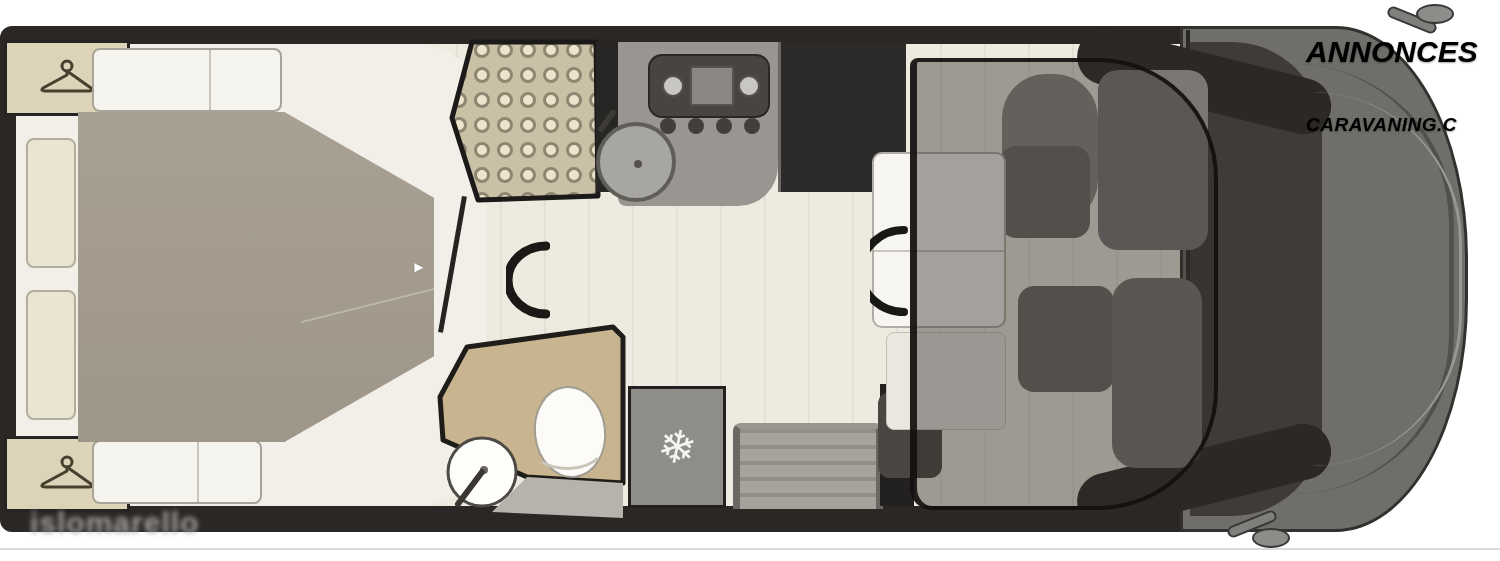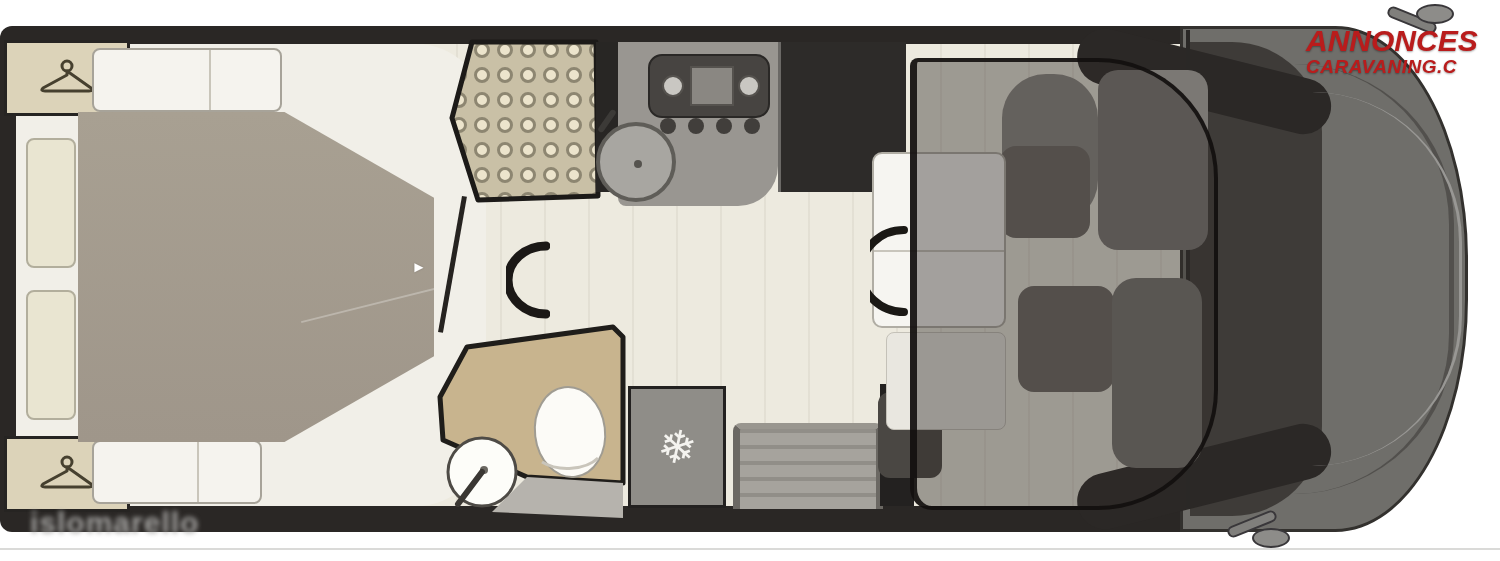--- a/index.html
+++ b/index.html
@@ -103,24 +103,24 @@
   .swivel-2{left:1018px;top:286px;width:96px;height:106px;background:#6e6a65;border-radius:16px;}
   .seat-right-lower{left:1112px;top:278px;width:90px;height:190px;background:#787571;border-radius:24px;}
   .seat-small-dark{left:878px;top:392px;width:64px;height:86px;background:#4a4743;border-radius:12px;}
 
   
   .dropbed{left:910px;top:58px;width:308px;height:452px;background:rgba(48,44,41,.42);
            border:4px solid rgba(18,16,14,.9);border-left-width:7px;box-sizing:border-box;
            border-radius:8px 120px 120px 22px;}
 
   
-  .watermark{left:1306px;top:26px;color:#b91c1c;font-style:italic;font-weight:900;line-height:1.02;
+  .watermark{left:1306px;top:37px;color:#000000;font-style:italic;font-weight:900;line-height:1.02;
              text-shadow:0 1px 2px rgba(0,0,0,.35);white-space:nowrap;}
   .watermark .l1{font-size:30px;letter-spacing:0;}
-  .watermark .l2{font-size:19px;letter-spacing:.5px;}
+  .watermark .l2{font-size:19px;letter-spacing:.5px;margin-top:47px;}
   .footer-logo{left:30px;top:506px;font-size:30px;font-weight:700;color:#a3a2a0;
                letter-spacing:1px;filter:blur(2.6px);white-space:nowrap;}
 </style>
 </head>
 <body>
 
 <div class="canvas">
 
   <div class="abs page-rule"></div>
 

